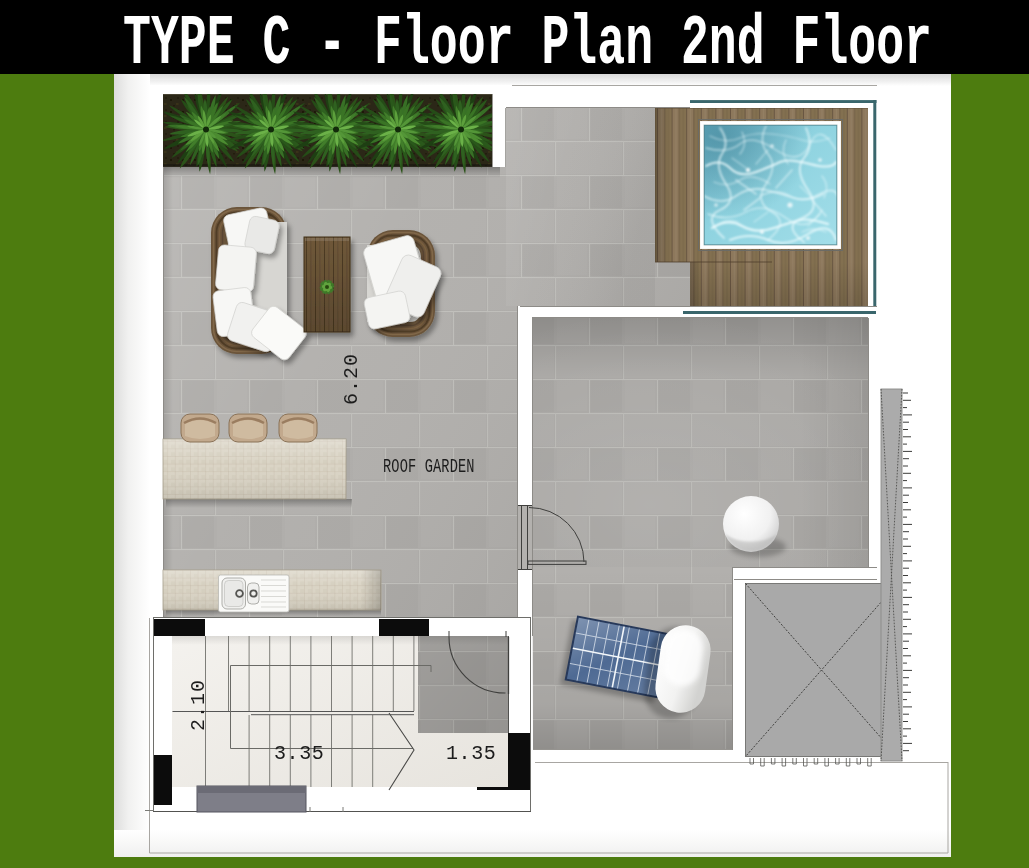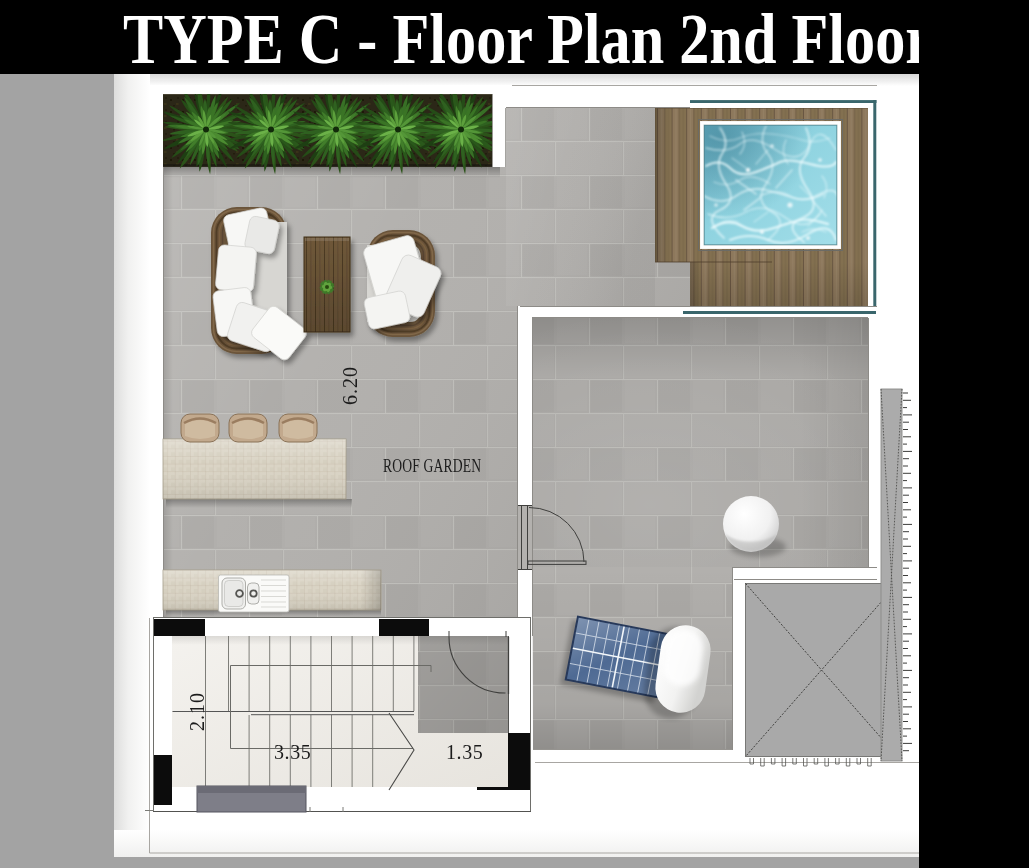--- a/index.html
+++ b/index.html
@@ -1,17 +1,17 @@
 <!DOCTYPE html>
 <html><head>
 <meta charset="utf-8">
 <style>
   html,body{margin:0;padding:0;background:#000;}
-  #stage{position:relative;width:919px;height:868px;background:#a3a3a3;overflow:hidden;
-         font-family:Liberation Serif, serif;}
+  #stage{position:relative;width:1029px;height:868px;background:#4d7c0f;overflow:hidden;
+         font-family:Liberation Mono, monospace;}
 </style>
 </head>
 <body>
 <div id="stage">
 <svg width="1029" height="868" viewBox="0 0 1029 868">
 <defs>
   <pattern id="tile" width="68" height="68" patternUnits="userSpaceOnUse" patternTransform="translate(11,5)">
     <rect width="68" height="68" fill="#afadaa"></rect>
     <rect x="1" y="1" width="66" height="32" fill="rgba(255,255,255,0.03)"></rect>
     <rect x="35" y="35" width="32" height="32" fill="rgba(0,0,0,0.022)"></rect>

